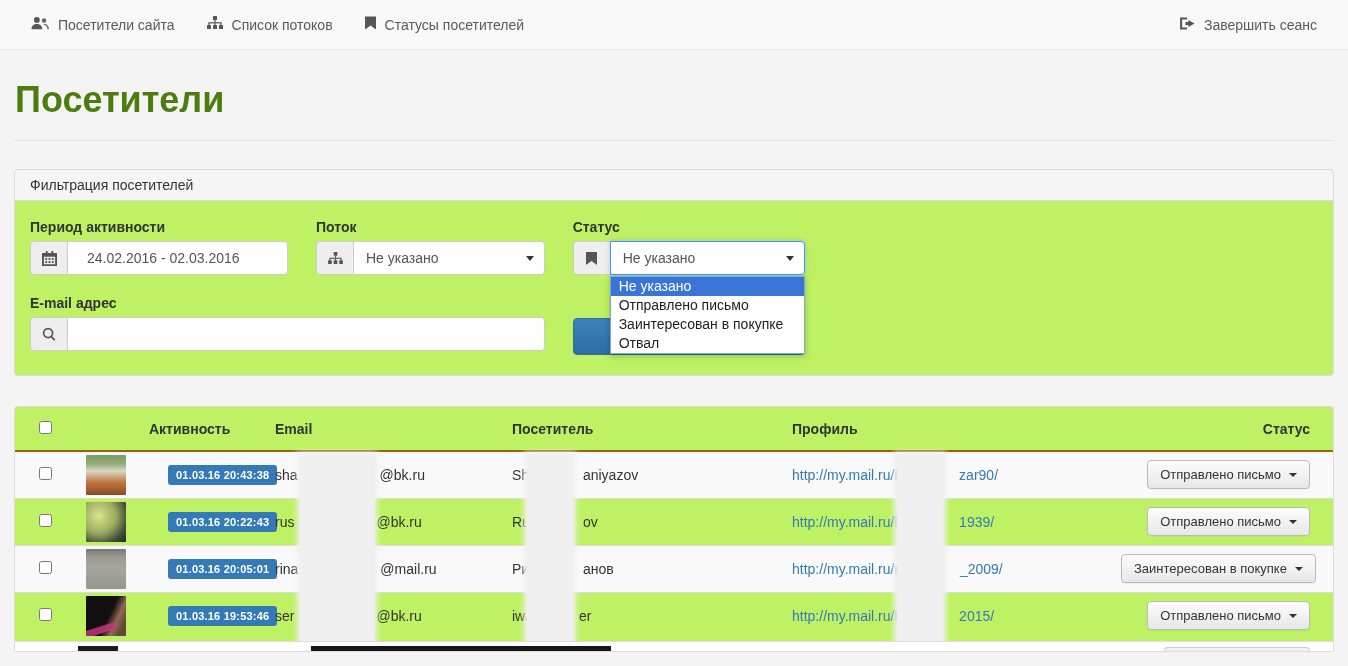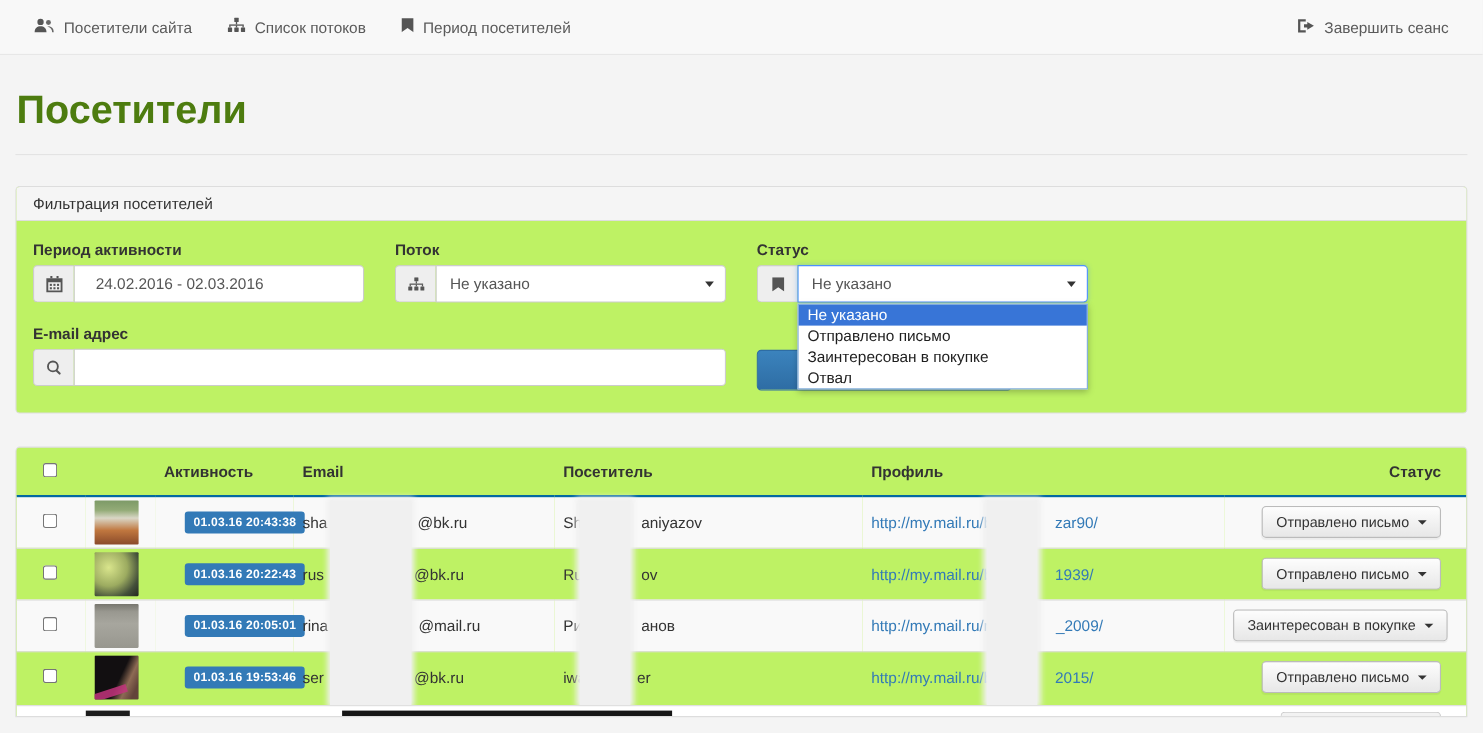--- a/index.html
+++ b/index.html
@@ -24,21 +24,21 @@
   h1.page-title { font-size:36px; font-weight:700; color:#4d7c0f; margin:30px 1px 20px; line-height:40px; }
   hr.title-rule { border:none; border-top:1px solid #e3e3e3; margin:0 0 28px; }
   
   .panel { background:#bef264; border:1px solid #ddd; border-radius:4px; }
   .panel-heading {
     background:#f5f5f5; border-bottom:1px solid #ddd; border-radius:3px 3px 0 0;
     padding:7px 15px; color:#333; font-size:14px; line-height:16px;
   }
   .filter-body {
     padding:18px 15px; display:grid;
-    grid-template-columns:1fr 1fr 1fr 1fr; column-gap:28px; row-gap:20px;
+    grid-template-columns:1fr 1fr 1fr 1fr 1fr; column-gap:28px; row-gap:20px;
     position:relative;
   }
   .f-label { font-weight:bold; font-size:14px; color:#333; margin-bottom:6px; }
   .igroup { display:flex; height:34px; }
   .iaddon {
     width:37px; background:#eee; border:1px solid #ccc; border-right:none;
     border-radius:4px 0 0 4px; display:flex; align-items:center; justify-content:center;
   }
   .iaddon svg { fill:#555; }
   .itext {
@@ -66,21 +66,21 @@
   .status-dropdown {
     position:absolute; left:37px; right:0; top:57px; z-index:20;
     background:#fff; border:1px solid #7aa9d8; box-shadow:0 2px 6px rgba(0,0,0,.25);
   }
   .opt { padding:1px 8px; font-size:14px; line-height:17px; color:#1e1e1e; cursor:pointer; white-space:nowrap; }
   .opt.selected { background:#3875d7; color:#fff; }
   .filter-panel { margin-bottom:30px; }
   
   .table-panel { position:relative; overflow:hidden; height:246px; border-radius:4px 4px 0 0; }
   table.visitors { width:100%; border-collapse:collapse; font-size:14px; table-layout:fixed; }
-  th { text-align:left; font-weight:bold; color:#333; padding:14px 8px 13px; border-bottom:2px solid #0369a1; font-size:14px;margin-left:40px; }
+  th { text-align:left; font-weight:bold; color:#333; padding:14px 8px 13px; border-bottom:2px solid #a16207; font-size:14px;margin-left:40px; }
   td { padding:0 8px; border-top:1px solid #ddd; height:47px; vertical-align:middle; }
   thead th { border-top:none; }
   tbody tr:first-child td { border-top:none; }
   tbody tr:nth-child(odd) { background:#f9f9f9; }
   .col-check  { width:63px; }
   .col-avatar { width:63px; }
   .col-act    { width:126px; }
   .col-email  { width:237px; }
   .col-vis    { width:280px; }
   .col-prof   { width:329px; }
@@ -155,21 +155,21 @@
           </svg>
       </span>
       <span>Список потоков</span>
     </div>
     <div class="nav-item">
       <span>
         <svg width="11" height="14" viewBox="0 0 12 14">
             <path d="M0 0h12v14L6 9.8 0 14z"></path>
           </svg>
       </span>
-      <span>Период посетителей</span>
+      <span>Статусы посетителей</span>
     </div>
   </div>
   <div class="nav-left">
     <div class="nav-item">
       <span>
         <svg width="15" height="13" viewBox="0 0 16 14">
             <path d="M0 .5h7.5v2.2H2.2v8.6h5.3v2.2H0z"></path>
             <path d="M9 3.2v2.3H5.8v3H9v2.3l6.5-3.8z"></path>
           </svg>
       </span>

